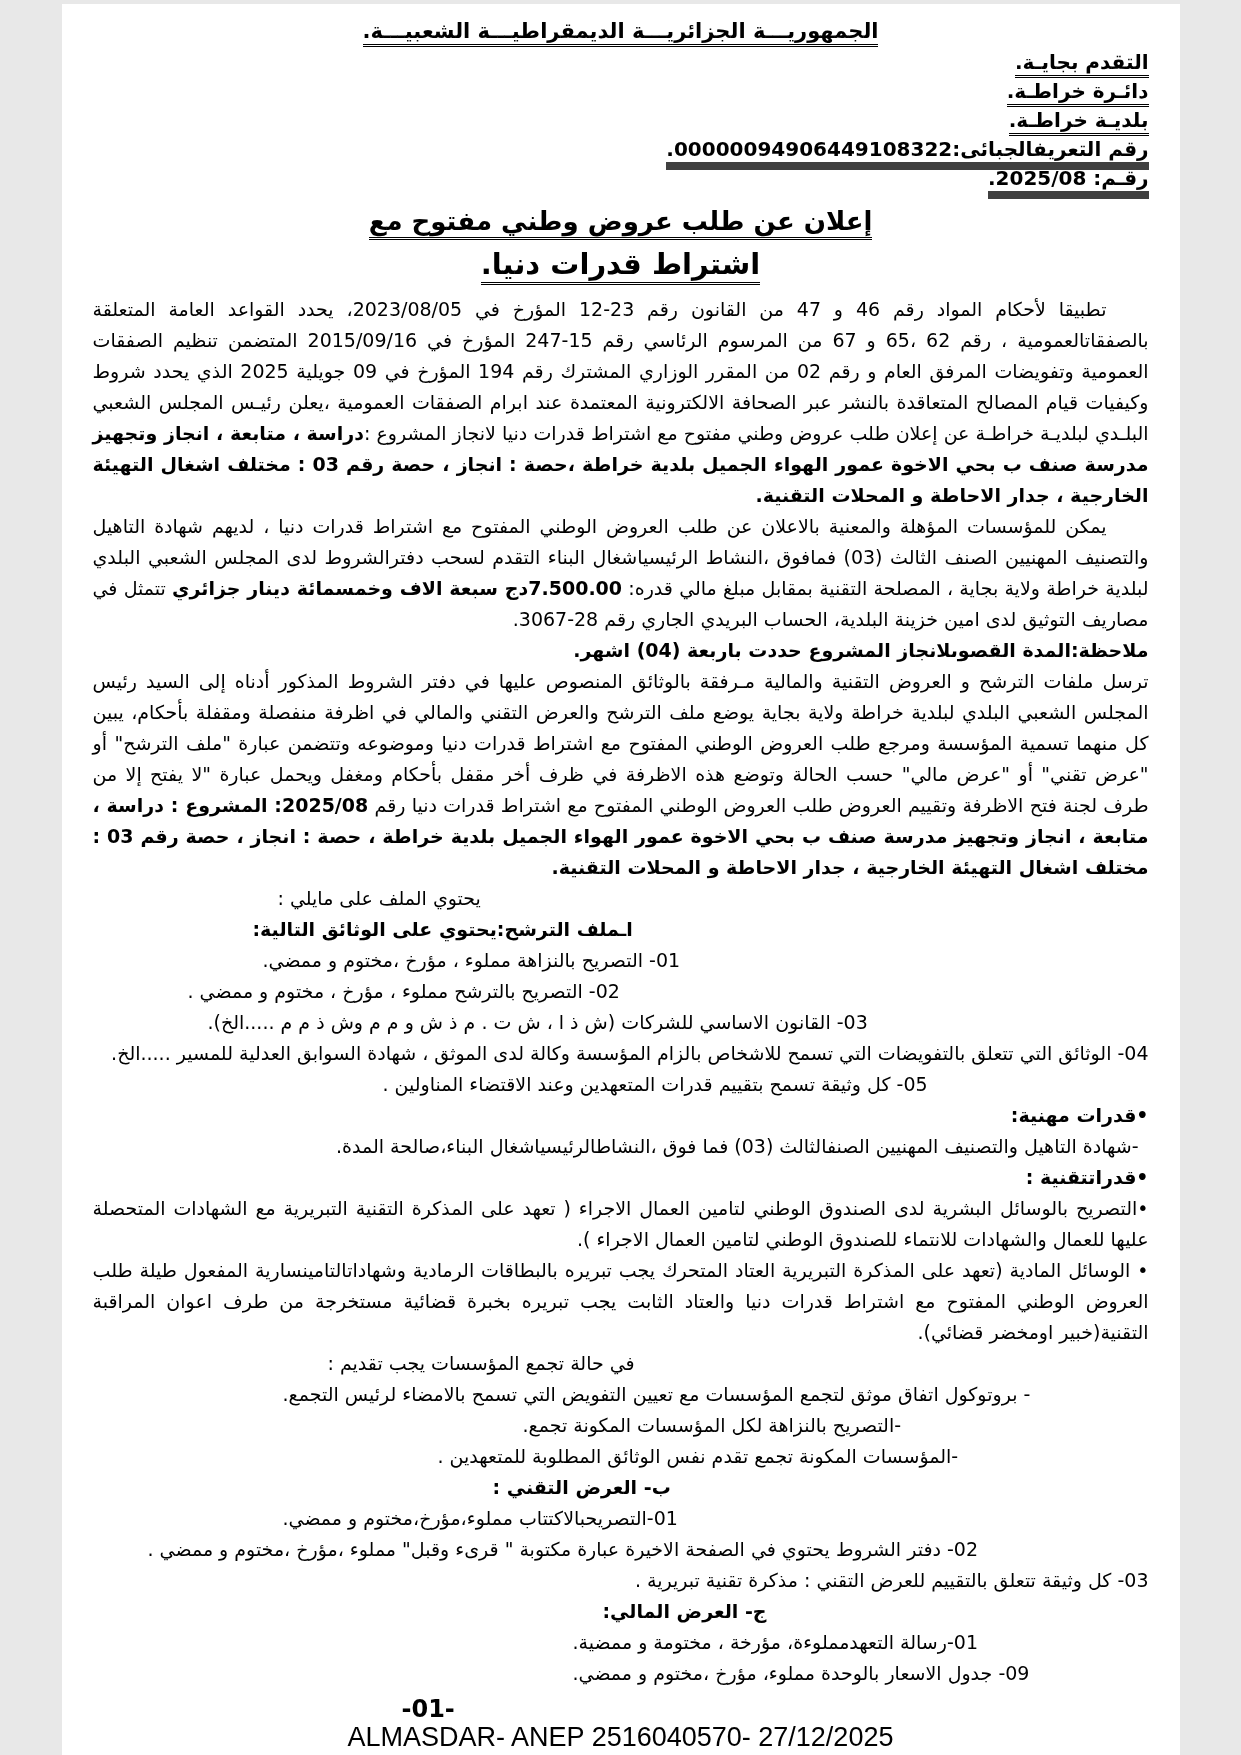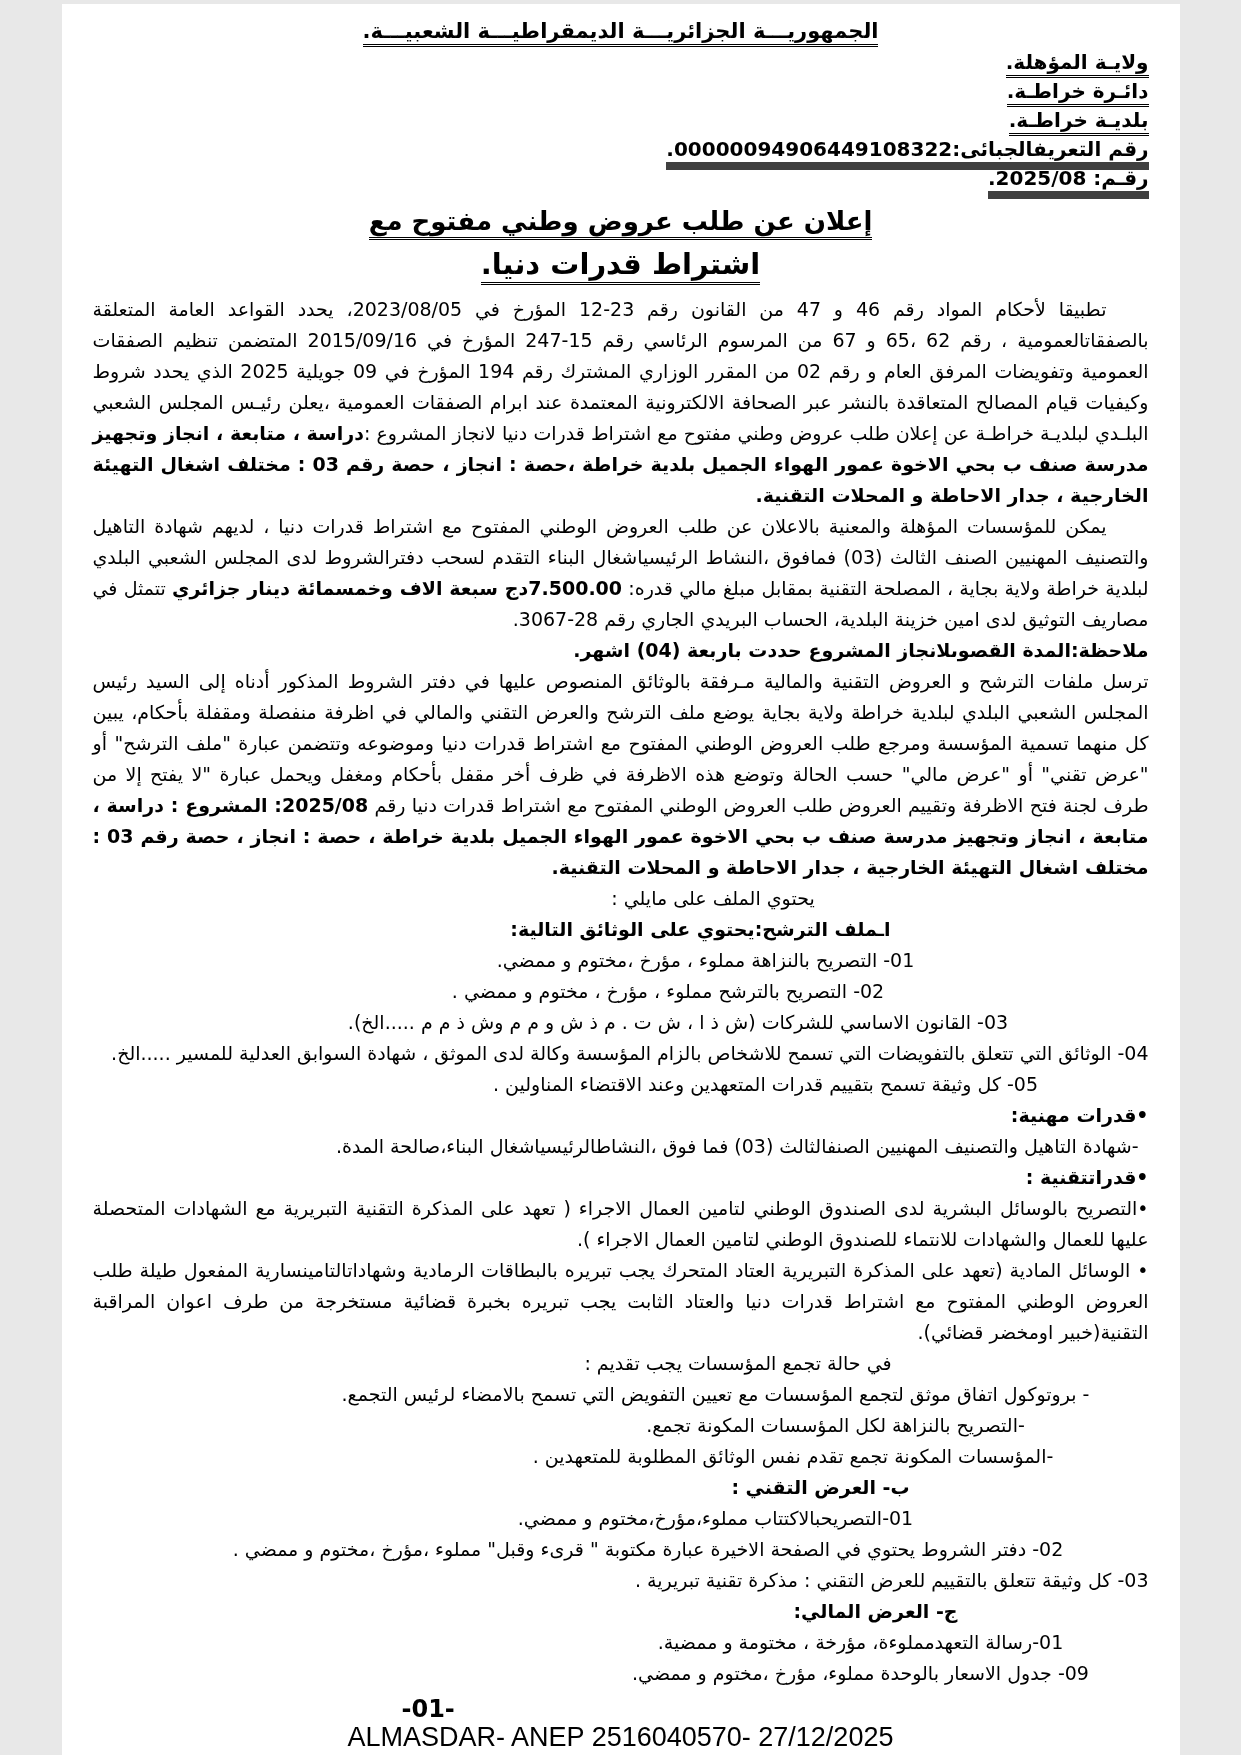--- a/index.html
+++ b/index.html
@@ -22,41 +22,41 @@
   .b      { font-weight: bold; }
   .du { border-bottom: 3px double #000; padding-bottom: 1px; }
   .su { border-bottom: 8px solid #404040; padding-bottom: 1px; }
   .republic { text-align: center; font-size: 21px; font-weight: bold; line-height: 30px; margin-bottom: 2px; }
   .admin { text-align: right; font-size: 20px; font-weight: bold; line-height: 28px; }
   .admin > div { margin-bottom: 1px; }
   .title1 { text-align: center; font-size: 26px; font-weight: bold; line-height: 46px; margin-top: 6px; }
   .title2 { text-align: center; font-size: 29px; font-weight: bold; line-height: 40px; margin-bottom: 10px; }
   .para { text-align: justify; }
   .ind1 { text-indent: 42px; }
-  .ln { text-align: center; white-space: nowrap; }
+  .ln { text-align: left; white-space: nowrap; }
   .footer-pagenum {
     position: absolute; top: 1690px; left: 340px;
     font-weight: bold; font-size: 24px; direction: ltr;
   }
   .footer-anep {
     position: absolute; top: 1718px; left: 0; width: 100%;
     text-align: center; direction: ltr;
     font-family: "Liberation Sans", sans-serif;
     font-size: 27px; letter-spacing: 0px;
   }
 </style>
 </head>
 <body>
 
 <div class="page">
 
   <div class="republic"><span class="du">الجمهوريـــة الجزائريـــة الديمقراطيـــة الشعبيـــة.</span></div>
 
   <div class="admin">
-    <div><span class="du">ولايـة المؤهلة.</span></div>
+    <div><span class="du">التقدم بجايـة.</span></div>
     <div><span class="du">دائـرة خراطـة.</span></div>
     <div><span class="du">بلديـة خراطـة.</span></div>
     <div><span class="su">رقم التعريفالجبائى:00000094906449108322.</span></div>
     <div><span class="su">رقـم: 2025/08.</span></div>
   </div>
 
   <div class="title1"><span class="du">إعلان عن طلب عروض وطني مفتوح مع</span></div>
   <div class="title2"><span class="du">اشتراط قدرات دنيا.</span></div>
 
   <div class="para ind1"><span>تطبيقا لأحكام المواد رقم 46 و 47 من القانون رقم 23-12 المؤرخ في 2023/08/05، يحدد القواعد العامة المتعلقة بالصفقاتالعمومية ، رقم 62 ،65 و 67 من المرسوم الرئاسي رقم 15-247 المؤرخ في 2015/09/16 المتضمن تنظيم الصفقات العمومية وتفويضات المرفق العام و رقم 02 من المقرر الوزاري المشترك رقم 194 المؤرخ في 09 جويلية 2025 الذي يحدد شروط وكيفيات قيام المصالح المتعاقدة بالنشر عبر الصحافة الالكترونية المعتمدة عند ابرام الصفقات العمومية ،يعلن رئيـس المجلس الشعبي البلـدي لبلديـة خراطـة عن إعلان طلب عروض وطني مفتوح مع اشتراط قدرات دنيا لانجاز المشروع :</span><span class="b">دراسة ، متابعة ، انجاز وتجهيز مدرسة صنف ب بحي الاخوة عمور الهواء الجميل بلدية خراطة ،حصة : انجاز ، حصة رقم 03 : مختلف اشغال التهيئة الخارجية ، جدار الاحاطة و المحلات التقنية.</span></div>

